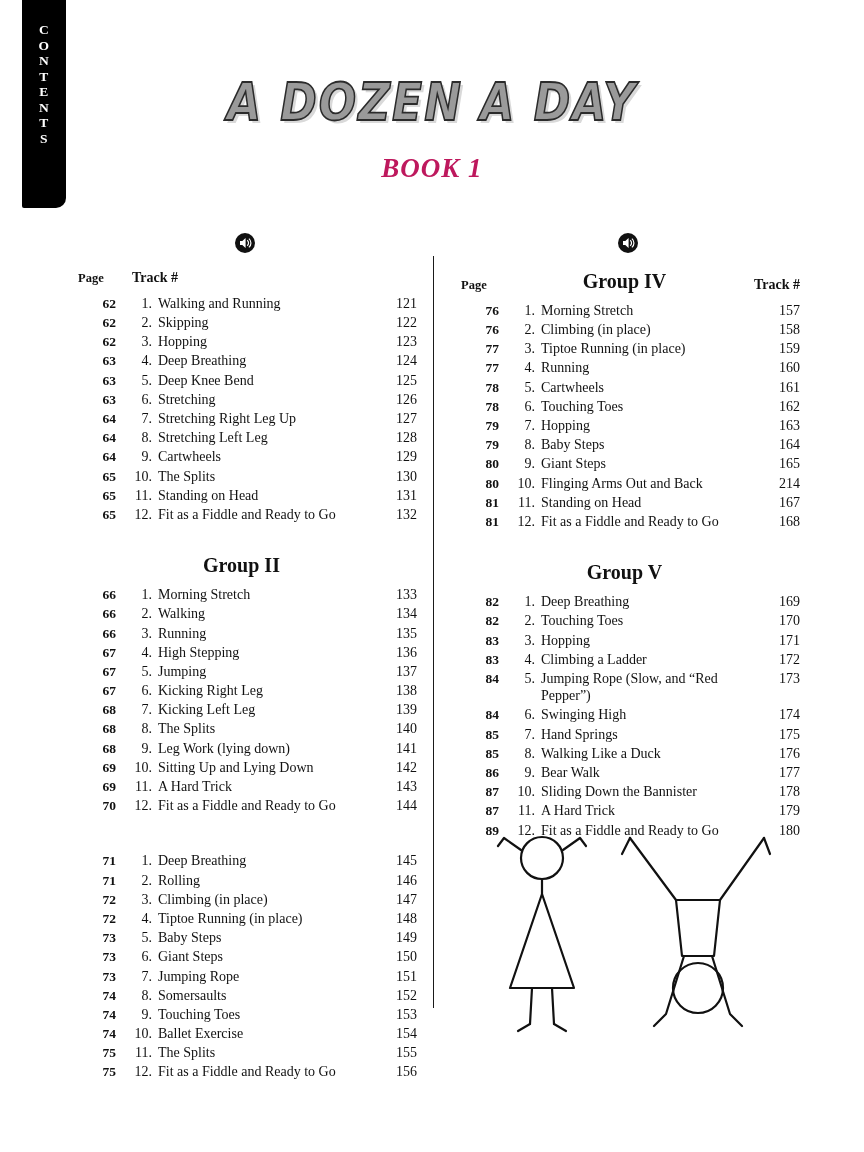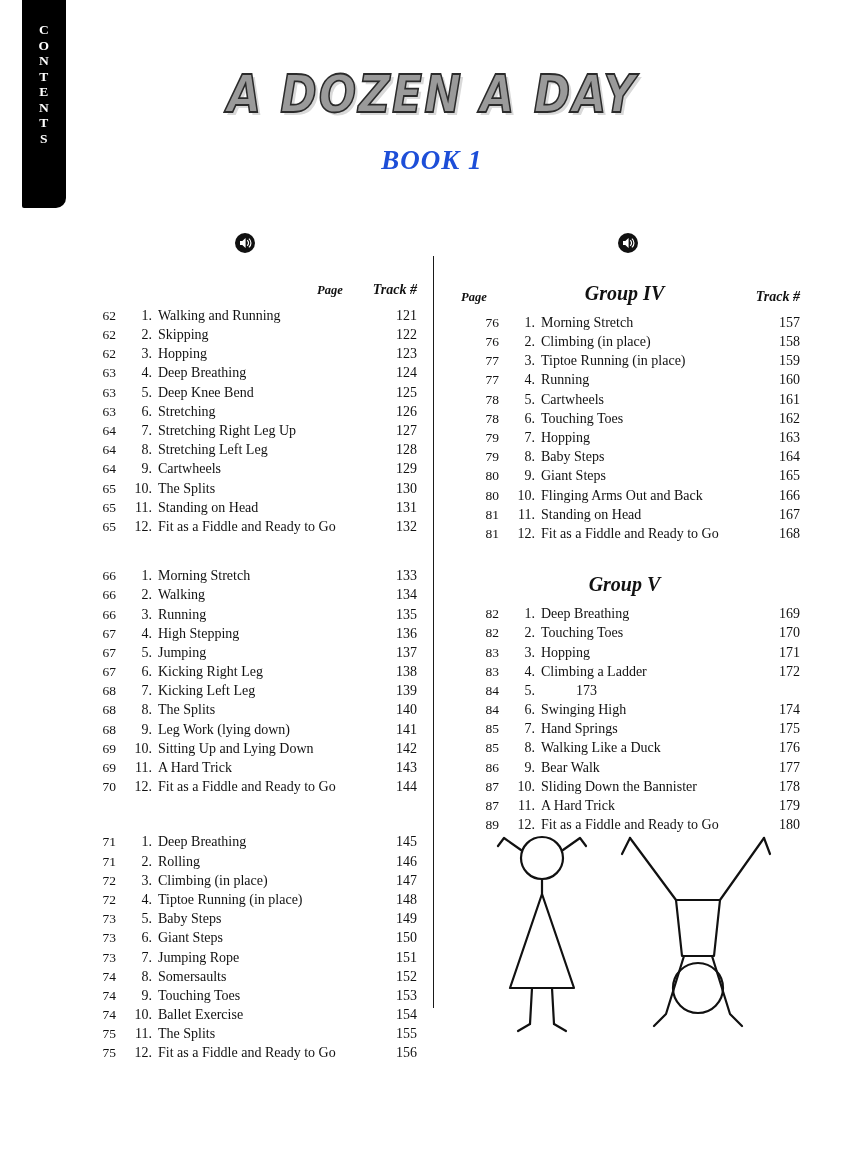--- a/index.html
+++ b/index.html
@@ -49,21 +49,21 @@
     font-weight: bold;
     letter-spacing: 0.5px;
     line-height: 15.5px;
     text-align: center;
   }
 
   
   .title-wrap {
     position: absolute;
     left: 0;
-    top: 68px;
+    top: 76px;
     width: 864px;
     text-align: center;
   }
   .main-title {
     font-family: "DejaVu Sans", sans-serif;
     font-weight: bold;
     font-style: italic;
     font-size: 44px;
     letter-spacing: 2px;
     color: #9a9a9a;
@@ -72,21 +72,21 @@
     transform: scaleY(1.18);
     display: inline-block;
   }
   .book-sub {
     margin-top: 26px;
     font-family: "Liberation Serif", serif;
     font-style: italic;
     font-weight: bold;
     font-size: 27px;
     letter-spacing: 1px;
-    color: #1d4ed8;
+    color: #be185d;
   }
 
   
   .col {
     position: absolute;
     top: 232px;
     width: 345px;
   }
   .col-left  { left: 72px; }
   .col-right { left: 455px; }
@@ -109,24 +109,23 @@
     position: absolute;
     left: 50%;
     transform: translateX(-50%);
     top: 0;
   }
 
   
   .group-head {
     display: flex;
     align-items: flex-end;
-    justify-content: flex-end;
-    margin-top: 22px;
+    justify-content: flex-start;
+    margin-top: 10px;
     margin-bottom: 8px;
-    font-style: italic;
   }
   .head-page {
     font-size: 12.5px;
     font-weight: bold;
     width: 44px;
     text-align: left;
     padding-left: 6px;
   }
   .head-title {
     flex: 1;
@@ -151,21 +150,21 @@
   .row {
     display: flex;
     align-items: baseline;
     font-size: 14px;
     line-height: 17.4px;
     padding: 0.9px 0;
   }
   .r-page {
     width: 44px;
     text-align: right;
-    font-weight: normal;
+    font-weight: bold;
     font-size: 13.5px;
   }
   .r-num {
     width: 36px;
     text-align: right;
     padding-right: 6px;
   }
   .r-title {
     flex: 1;
   }
@@ -293,20 +292,25 @@
         </div>
       <div class="row">
           <div class="r-page">65</div>
           <div class="r-num">12.</div>
           <div class="r-title">Fit as a Fiddle and Ready to Go</div>
           <div class="r-track">132</div>
         </div>
     </div>
 
     <div class="group-block gap-large">
+      <div class="group-head no-labels">
+        <div class="head-page"></div>
+        <div class="head-title">Group II</div>
+        <div class="head-track"></div>
+      </div>
 
       <div class="row">
           <div class="r-page">66</div>
           <div class="r-num">1.</div>
           <div class="r-title">Morning Stretch</div>
           <div class="r-track">133</div>
         </div>
       <div class="row">
           <div class="r-page">66</div>
           <div class="r-num">2.</div>
@@ -524,21 +528,21 @@
       <div class="row">
           <div class="r-page">80</div>
           <div class="r-num">9.</div>
           <div class="r-title">Giant Steps</div>
           <div class="r-track">165</div>
         </div>
       <div class="row">
           <div class="r-page">80</div>
           <div class="r-num">10.</div>
           <div class="r-title">Flinging Arms Out and Back</div>
-          <div class="r-track">166</div>
+          <div class="r-track">214</div>
         </div>
       <div class="row">
           <div class="r-page">81</div>
           <div class="r-num">11.</div>
           <div class="r-title">Standing on Head</div>
           <div class="r-track">167</div>
         </div>
       <div class="row">
           <div class="r-page">81</div>
           <div class="r-num">12.</div>
@@ -574,20 +578,21 @@
         </div>
       <div class="row">
           <div class="r-page">83</div>
           <div class="r-num">4.</div>
           <div class="r-title">Climbing a Ladder</div>
           <div class="r-track">172</div>
         </div>
       <div class="row">
           <div class="r-page">84</div>
           <div class="r-num">5.</div>
+          <div class="r-title">Jumping Rope (Slow, and “Red Pepper”)</div>
           <div class="r-track">173</div>
         </div>
       <div class="row">
           <div class="r-page">84</div>
           <div class="r-num">6.</div>
           <div class="r-title">Swinging High</div>
           <div class="r-track">174</div>
         </div>
       <div class="row">
           <div class="r-page">85</div>

